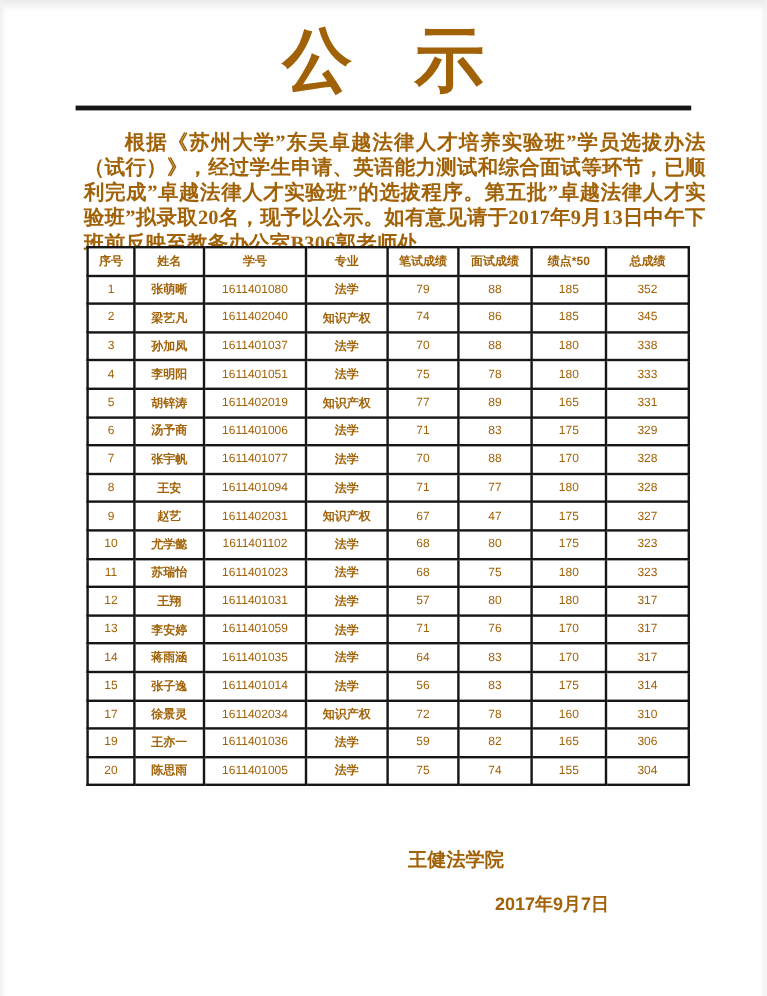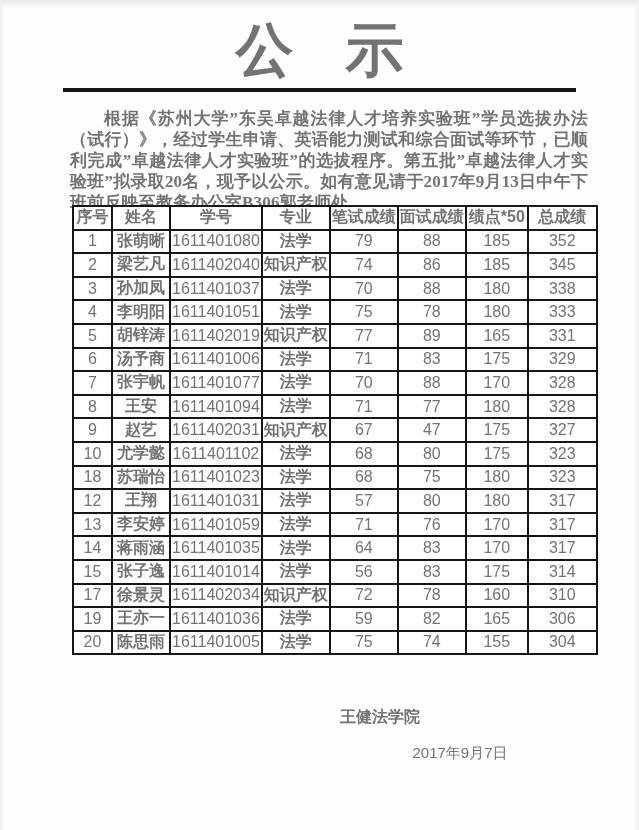--- a/index.html
+++ b/index.html
@@ -1,21 +1,21 @@
 <!DOCTYPE html>
 <html><head>
 <meta charset="utf-8">
 <style>
   html,body{margin:0;padding:0;background:#ffffff;}
   .page{
     position:relative;
     width:639px;height:830px;
     background:#fefefe;
     overflow:hidden;
-    color:#737373;
+    color:#a16207;
     font-family:"Liberation Serif", serif;
   }
   .scan-edge-top{
     position:absolute;top:0;left:0;right:0;height:9px;
     background:linear-gradient(#e9e9e9, rgba(255,255,255,0));
   }
   .scan-edge-left{
     position:absolute;top:0;left:0;bottom:0;width:5px;
     background:linear-gradient(90deg,#f0f0f0, rgba(255,255,255,0));
   }
@@ -42,41 +42,41 @@
     font-weight:bold;
     text-align:justify;
     text-indent:2em;
     font-family:"Liberation Serif", serif;
     letter-spacing:0.2px;
   }
   table.score-table{
     position:absolute;left:72px;top:205px;
     border-collapse:collapse;table-layout:fixed;
     font-family:"Liberation Sans", sans-serif;
-    font-size:16px;
+    font-size:10px;
     background:#fff;
   }
   .score-table th,.score-table td{
     border:2px solid #161616;
     text-align:center;vertical-align:middle;
     height:21.6px;padding:0 1px;
     font-weight:normal;
     overflow:hidden;white-space:nowrap;
   }
   .score-table th{font-weight:bold;}
   .score-table td.cjk{font-weight:bold;}
   .signature{
     position:absolute;top:707px;left:340px;width:230px;
     font-size:16px;font-weight:bold;
     font-family:"Liberation Sans", sans-serif;
   }
   .date{
     position:absolute;top:744px;left:340px;width:240px;
     text-align:center;
-    font-size:15px;font-weight:normal;
+    font-size:15px;font-weight:bold;
     font-family:"Liberation Sans", sans-serif;
   }
 </style>
 </head>
 <body>
 
 <div class="page">
   <div class="scan-edge-top"></div>
   <div class="scan-edge-left"></div>
   <div class="scan-edge-right"></div>
@@ -205,21 +205,21 @@
           <td>10</td>
           <td class="cjk">尤学懿</td>
           <td>1611401102</td>
           <td class="cjk">法学</td>
           <td>68</td>
           <td>80</td>
           <td>175</td>
           <td>323</td>
         </tr>
         <tr>
-          <td>18</td>
+          <td>11</td>
           <td class="cjk">苏瑞怡</td>
           <td>1611401023</td>
           <td class="cjk">法学</td>
           <td>68</td>
           <td>75</td>
           <td>180</td>
           <td>323</td>
         </tr>
         <tr>
           <td>12</td>

